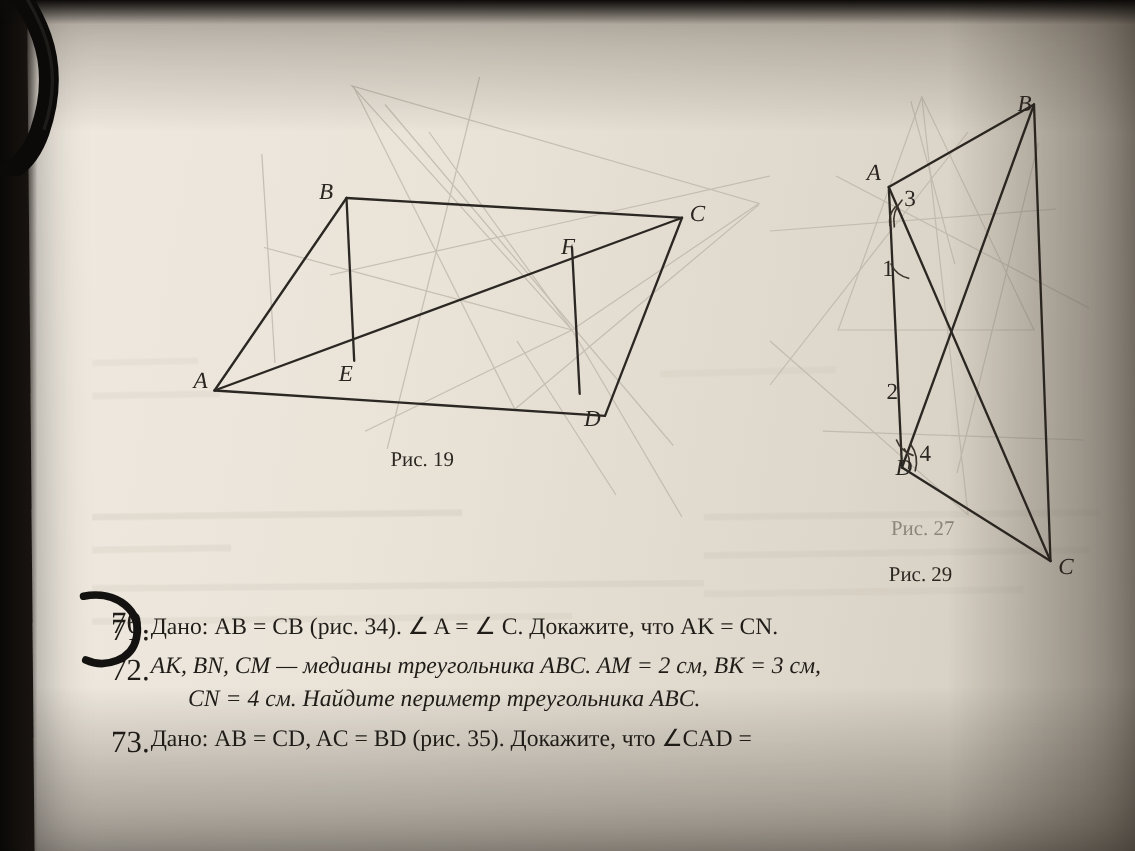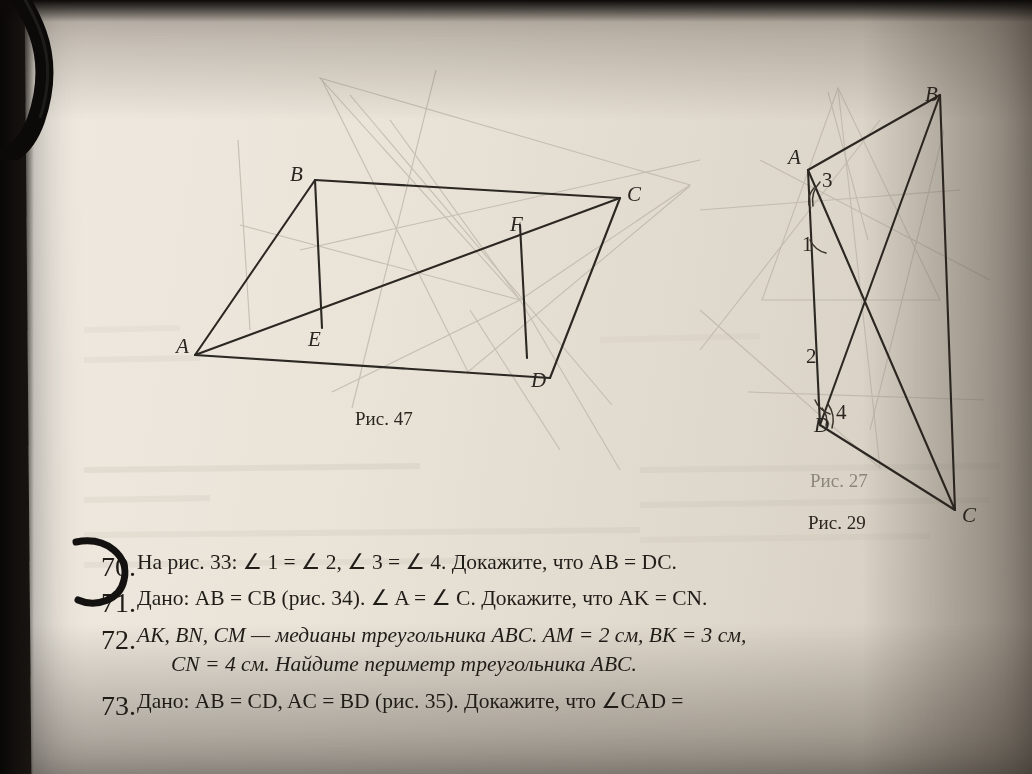--- a/index.html
+++ b/index.html
@@ -186,21 +186,21 @@
 
       <path d="M370 75 L377 208"></path>
     </g>
   </svg>
   <span class="lbl" style="left:290px; top:162px;">B</span>
   <span class="lbl" style="left:627px; top:182px;">C</span>
   <span class="lbl" style="left:510px; top:212px;">F</span>
   <span class="lbl" style="left:176px; top:334px;">A</span>
   <span class="lbl" style="left:308px; top:327px;">E</span>
   <span class="lbl" style="left:531px; top:368px;">D</span>
-  <span class="caption" style="left:355px; top:408px;">Рис. 47</span>
+  <span class="caption" style="left:355px; top:408px;">Рис. 19</span>
 
   <svg style="position:absolute;left:760px;top:70px;" width="250" height="470">
     <g class="ink">
 
       <path d="M48 100 L180 25"></path>
       <path d="M48 100 L60 355"></path>
       <path d="M60 355 L195 440"></path>
       <path d="M180 25 L195 440"></path>
       <path d="M48 100 L195 440"></path>
       <path d="M180 25 L60 355"></path>
@@ -224,21 +224,20 @@
   <span class="lbl up" style="left:822px; top:168px;">3</span>
   <span class="lbl up" style="left:802px; top:232px;">1</span>
   <span class="lbl up" style="left:806px; top:344px;">2</span>
   <span class="lbl up" style="left:836px; top:400px;">4</span>
   <span class="caption" style="left:808px; top:512px;">Рис. 29</span>
 
   <div class="exercises">
 
     <div class="ex">
       <span class="num">70.</span>
-      <span>На рис. 33: ∠ 1 = ∠ 2, ∠ 3 = ∠ 4. Докажите, что AB = DC.</span>
     </div>
 
     <div class="ex">
       <span class="num">71.</span>
       <span>Дано: AB = CB (рис. 34). ∠ A = ∠ C. Докажите, что AK = CN.</span>
     </div>
 
     <div class="ex">
       <span class="num">72.</span>
       <span class="it">AK, BN, CM — медианы треугольника ABC. AM = 2 см, BK = 3 см,</span>

